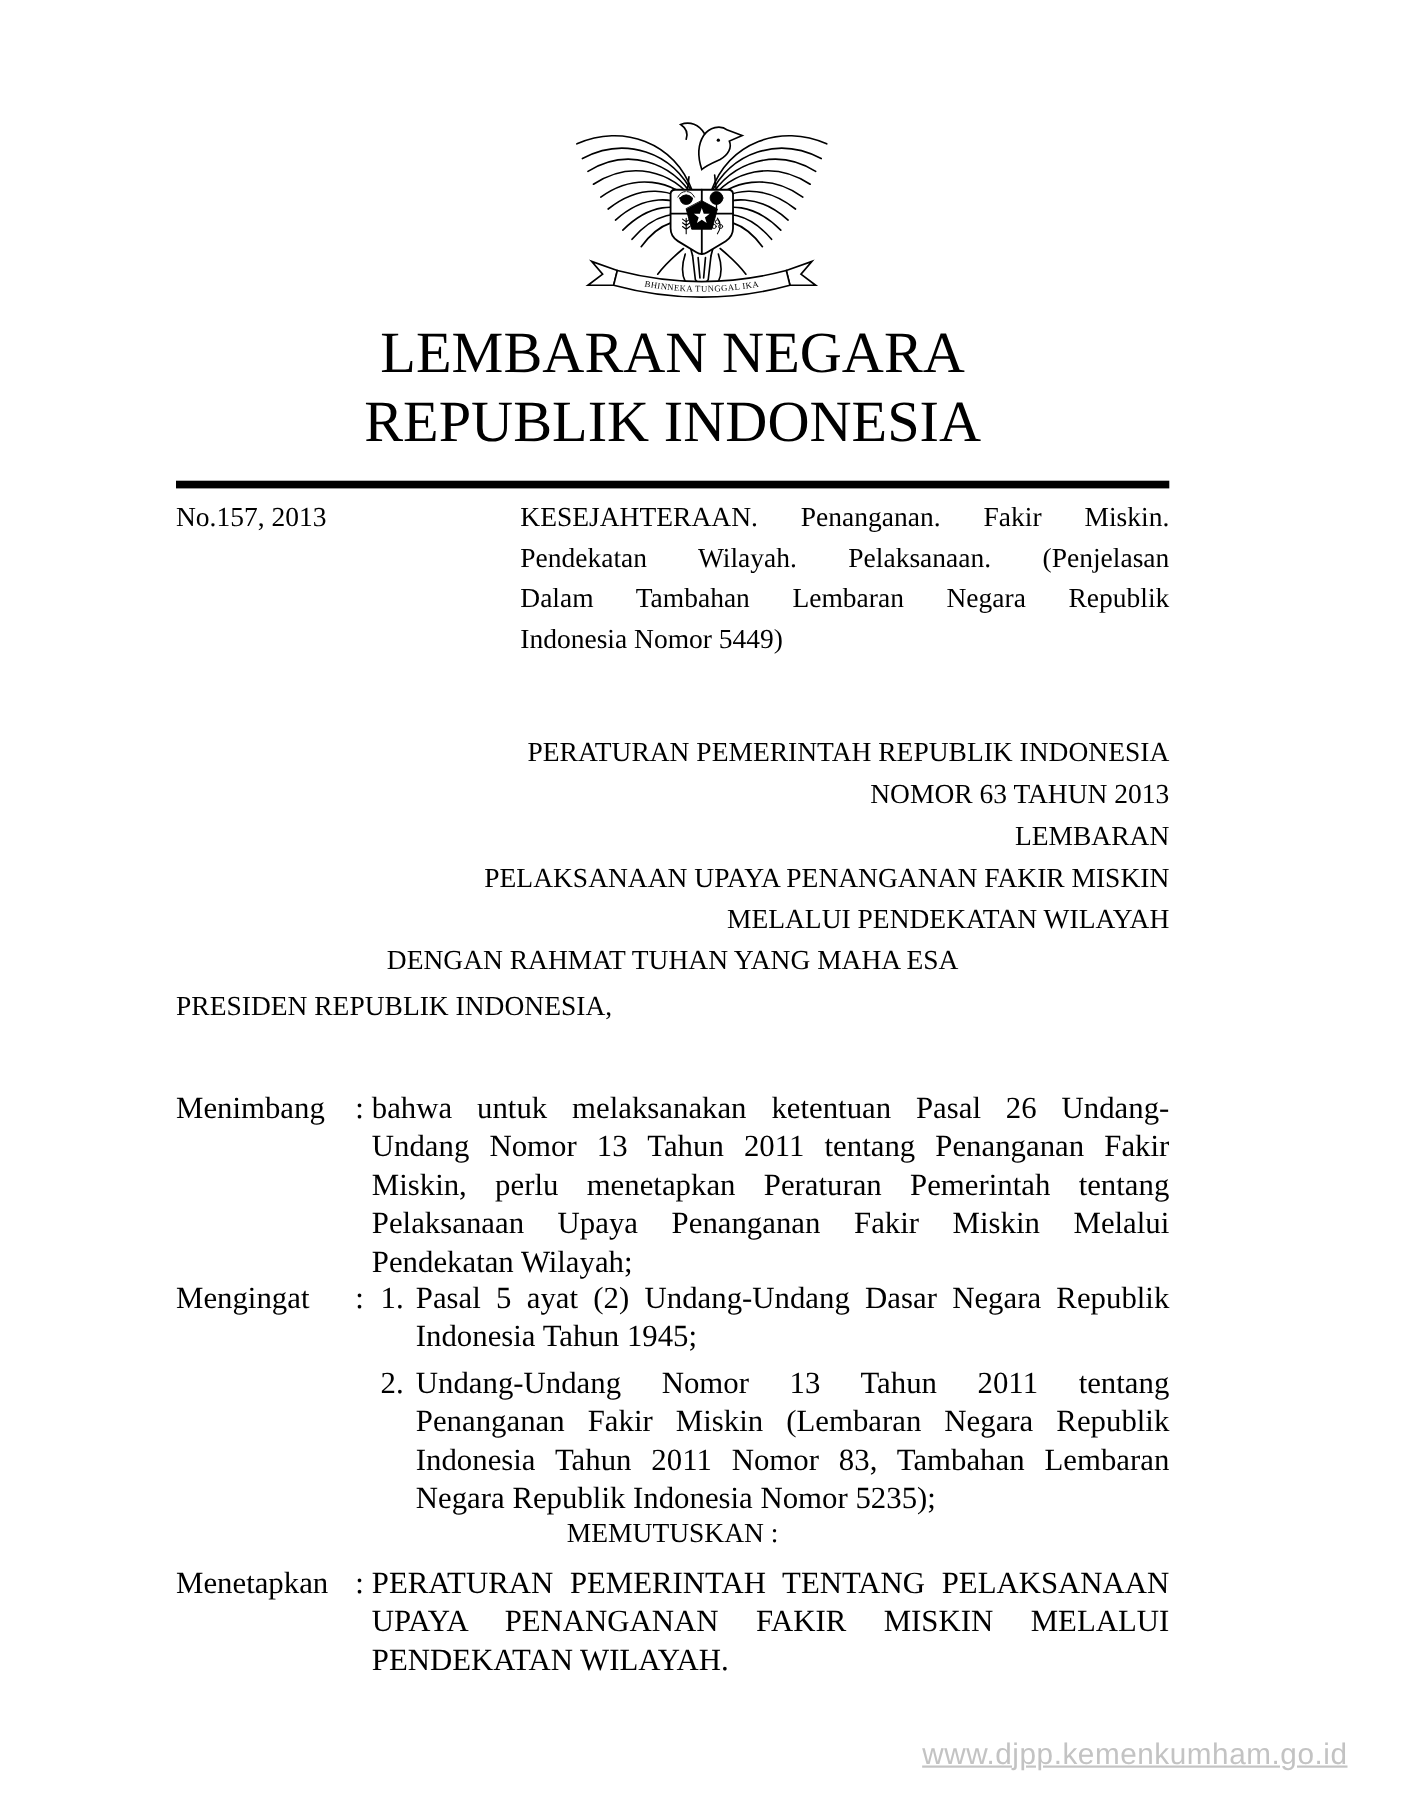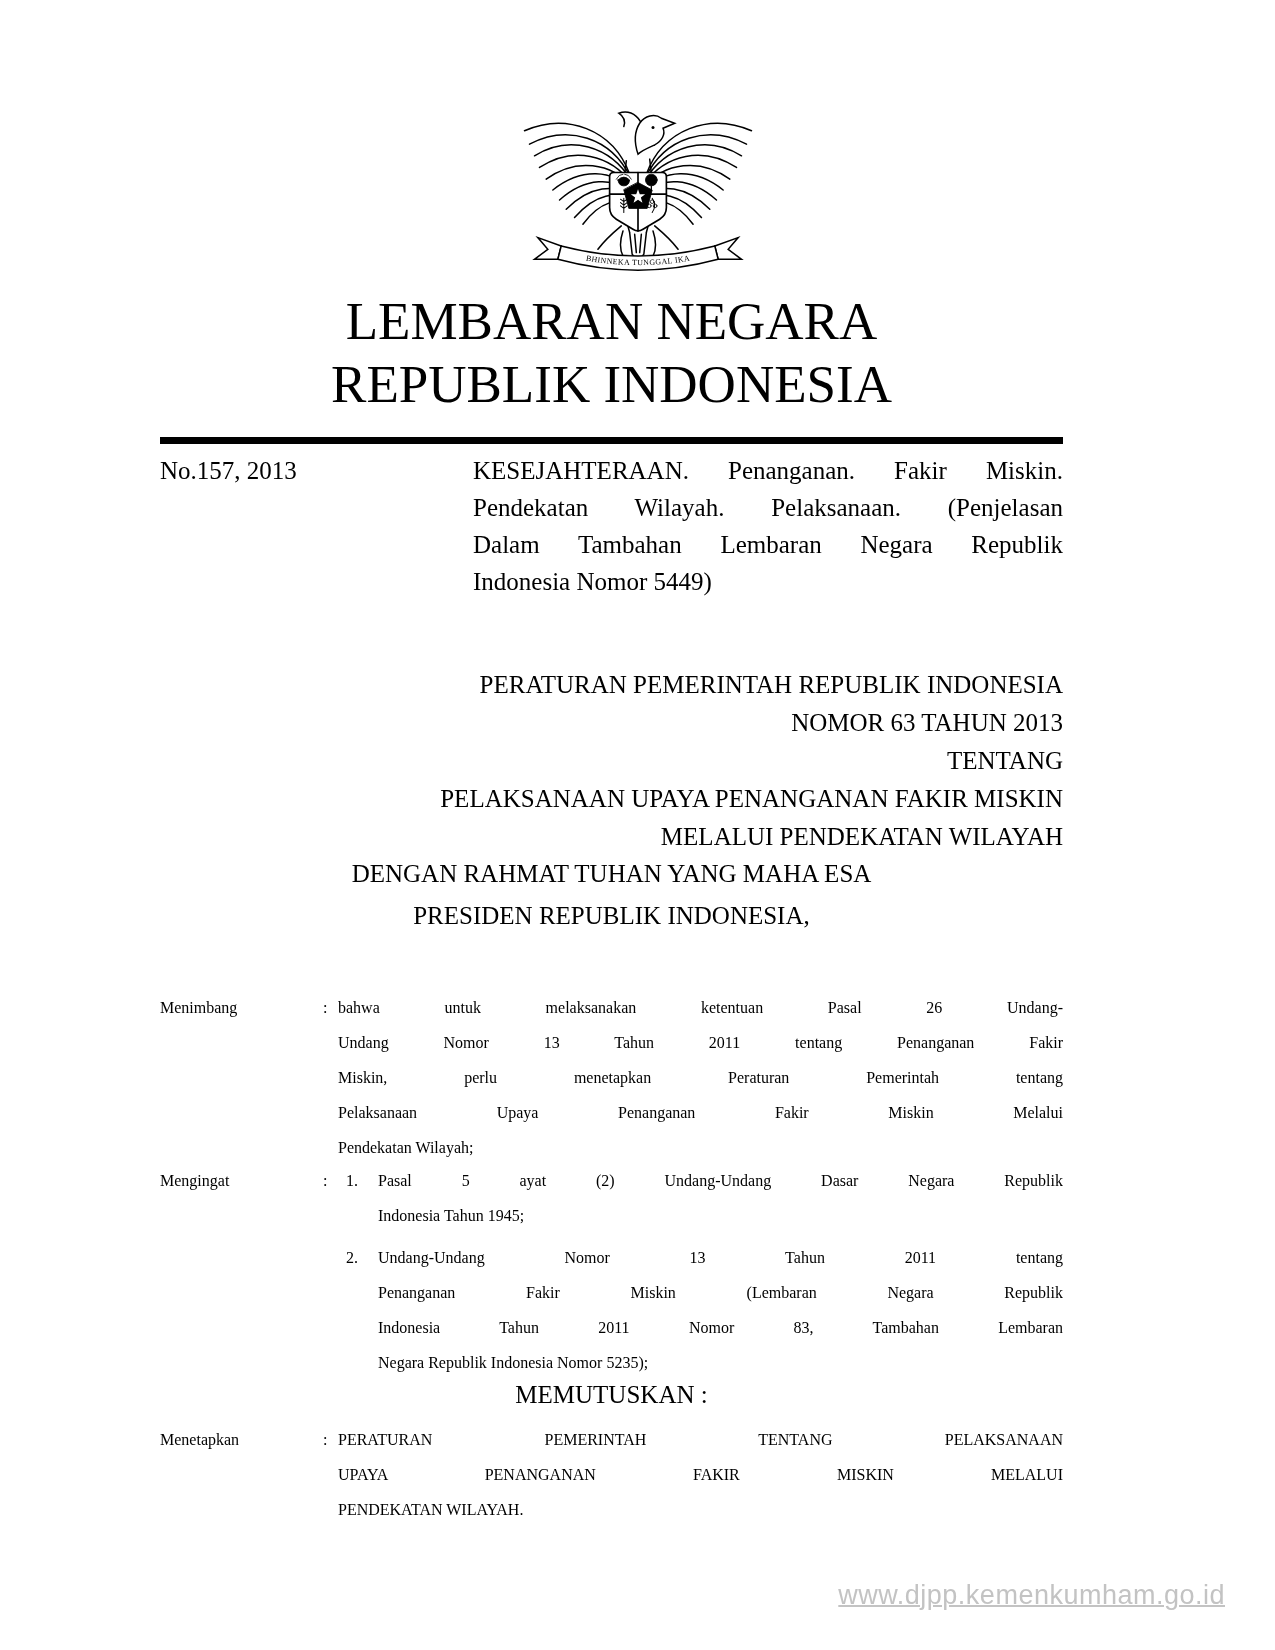--- a/index.html
+++ b/index.html
@@ -23,23 +23,23 @@
   .rule{position:absolute;left:160px;top:437px;width:903px;height:7px;background:#000;}
   .issue-row{position:absolute;left:160px;top:452px;width:903px;}
   .issue-number{position:absolute;left:0;top:0;font-size:25px;line-height:37px;}
   .subject-block{position:absolute;left:313px;top:0;width:590px;font-size:25px;line-height:37px;}
   
   .line{display:block;}
   .just{text-align:justify;text-align-last:justify;}
   
   .reg-heading{position:absolute;left:160px;top:666px;width:903px;font-size:25px;line-height:38px;text-align:right;}
   .invocation{position:absolute;left:160px;top:860px;width:903px;font-size:25px;text-align:center;}
-  .authority{position:absolute;left:160px;top:902px;width:903px;font-size:25px;text-align:center;}
-  
-  .hang{position:absolute;left:160px;width:903px;font-size:16px;line-height:35px;}
+  .authority{position:absolute;left:160px;top:902px;width:903px;font-size:25px;}
+  
+  .hang{position:absolute;left:160px;width:903px;font-size:28px;line-height:35px;}
   .hang .hlabel{position:absolute;left:0;top:0;}
   .hang .hcolon{position:absolute;left:163px;top:0;}
   .hang .hbody{margin-left:178px;}
   .hang .hnum{position:absolute;left:186px;top:0;}
   .hang .hitem{margin-left:218px;}
   .menimbang{top:990px;}
   .mengingat-1{top:1163px;}
   .mengingat-2{top:1240px;}
   .memutuskan{position:absolute;left:160px;top:1381px;width:903px;font-size:25px;text-align:center;}
   .menetapkan{top:1422px;}
@@ -139,21 +139,21 @@
       <span class="line just">KESEJAHTERAAN. Penanganan. Fakir Miskin.</span>
       <span class="line just">Pendekatan Wilayah. Pelaksanaan. (Penjelasan</span>
       <span class="line just">Dalam Tambahan Lembaran Negara Republik</span>
       <span class="line">Indonesia Nomor 5449)</span>
     </div>
   </div>
 
   <div class="reg-heading">
     <span class="line">PERATURAN PEMERINTAH REPUBLIK INDONESIA</span>
     <span class="line">NOMOR 63 TAHUN 2013</span>
-    <span class="line">TENTANG</span>
+    <span class="line">LEMBARAN</span>
     <span class="line">PELAKSANAAN UPAYA PENANGANAN FAKIR MISKIN</span>
     <span class="line">MELALUI PENDEKATAN WILAYAH</span>
   </div>
   <div class="invocation">DENGAN RAHMAT TUHAN YANG MAHA ESA</div>
   <div class="authority">PRESIDEN REPUBLIK INDONESIA,</div>
 
   <div class="hang menimbang">
     <span class="hlabel">Menimbang</span>
     <span class="hcolon">:</span>
     <div class="hbody">

